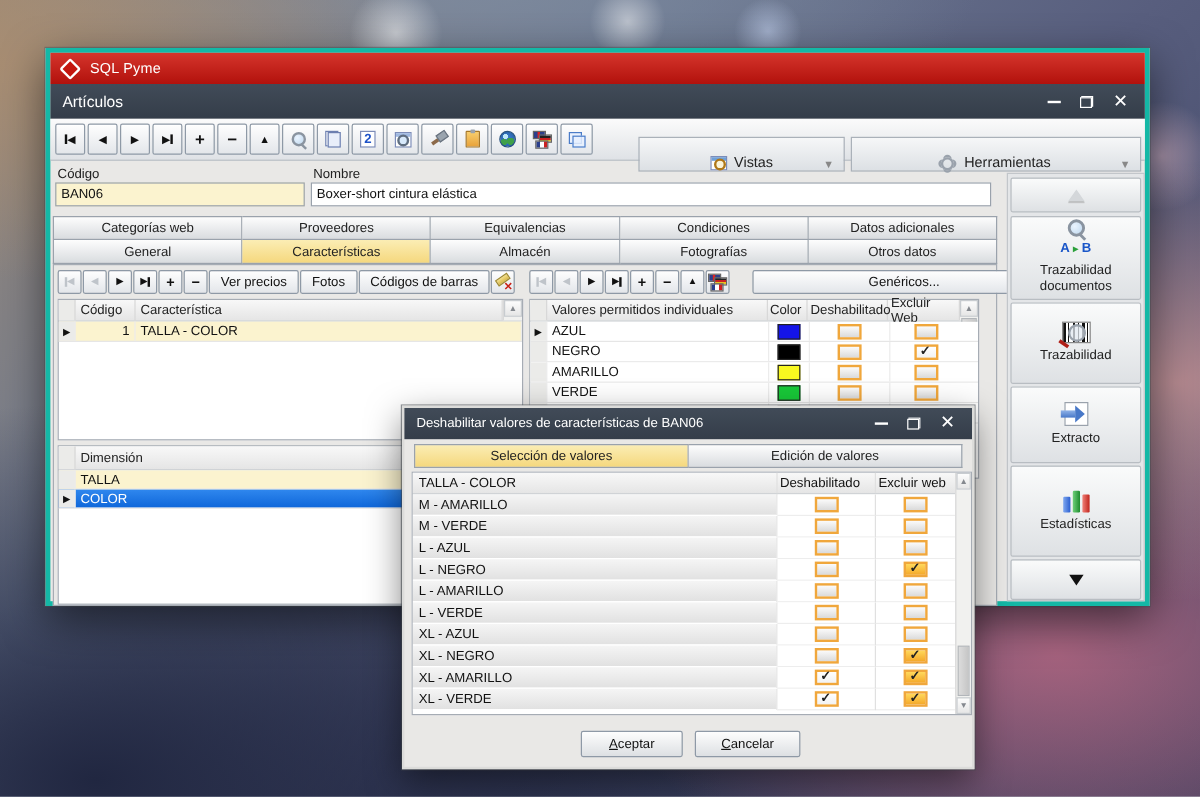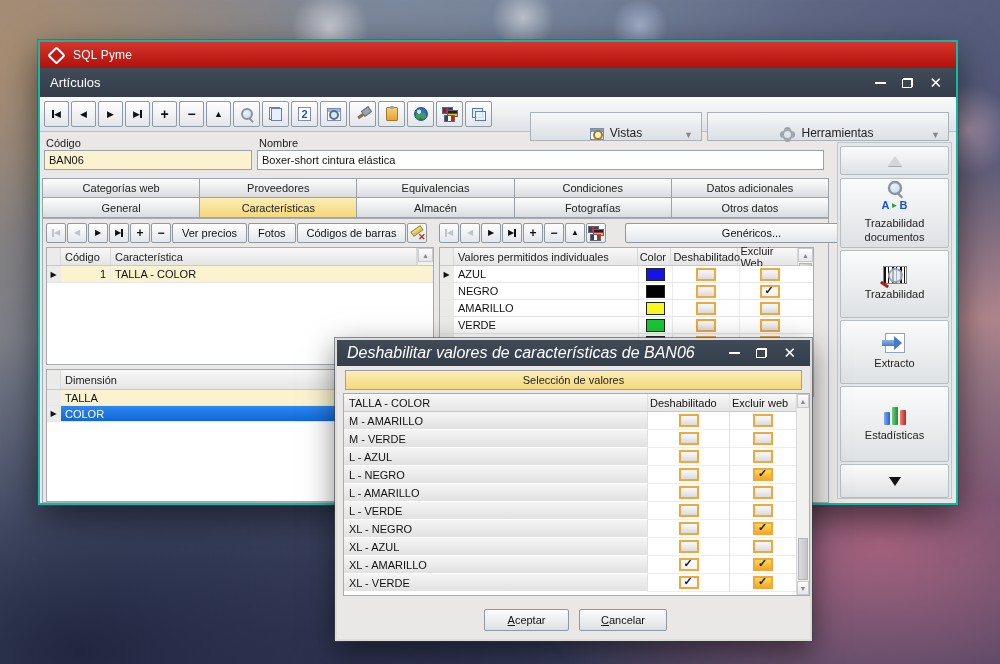--- a/index.html
+++ b/index.html
@@ -17,21 +17,21 @@
       radial-gradient(520px 300px at 88% 82%, rgba(176,101,128,.9), rgba(176,101,128,0) 72%),
       radial-gradient(700px 420px at 8% 98%, rgba(30,36,62,.95), rgba(30,36,62,0) 75%),
       radial-gradient(760px 360px at 45% 104%, rgba(45,51,80,.95), rgba(45,51,80,0) 78%),
       radial-gradient(480px 240px at 0% 8%, rgba(168,141,114,.95), rgba(168,141,114,0) 75%),
       radial-gradient(560px 240px at 40% -4%, rgba(125,139,160,.9), rgba(125,139,160,0) 75%),
       linear-gradient(135deg,#9a8a78 0%,#6c7890 32%,#585e7e 58%,#3a3f5e 100%);
   }
 
   
   .window { position:absolute; left:38px; top:40px; width:920px; height:465px;
-    background:#E9E8E6; border:2px solid #14b8a6; box-shadow:0 12px 34px rgba(0,0,0,.55), 0 0 0 1px rgba(90,96,104,.55); }
+    background:#E9E8E6; border:4px solid #14b8a6; box-shadow:0 12px 34px rgba(0,0,0,.55), 0 0 0 1px rgba(90,96,104,.55); }
   .red-bar { position:absolute; left:0; top:0; right:0; height:26px;
     background:linear-gradient(#D5352C,#B2110C); display:flex; align-items:center; padding-left:10px; color:#fff; }
   .logo { width:13px; height:13px; background:#C4160F; border:2px solid #fff; transform:rotate(45deg); border-radius:2px; margin-right:10px; }
   .red-title { font-size:12px; letter-spacing:.2px; }
   .app-bar { position:absolute; left:0; top:26px; right:0; height:29px; background:linear-gradient(#414B58,#343D49);
     display:flex; align-items:center; color:#fff; padding:0 10px; }
   .app-title { font-size:13px; flex:1; }
   .winctl { display:flex; gap:16px; align-items:center; margin-right:4px; }
   .ic-min { width:11px; height:2px; background:#fff; }
   .ic-restore { position:relative; width:11px; height:10px; }
@@ -157,21 +157,21 @@
   .i-stats .b1 { height:13px; background:linear-gradient(90deg,#7FA8F0,#2B5FD0); }
   .i-stats .b2 { height:18px; background:linear-gradient(90deg,#6FD07A,#1E8C2E); }
   .i-stats .b3 { height:15px; background:linear-gradient(90deg,#F08078,#C0241C); }
   .tri-up-light { width:0; height:0; border-left:7px solid transparent; border-right:7px solid transparent; border-bottom:10px solid #D4D7DA; filter:drop-shadow(0 1px 0 #aaa); }
   .tri-down-dark { width:0; height:0; border-left:6px solid transparent; border-right:6px solid transparent; border-top:9px solid #111; }
 
   
   .dialog { position:absolute; left:335px; top:338px; width:477px; height:303px; background:#E9E8E6;
     border:2px solid #DCDCDA; box-shadow:0 10px 28px rgba(0,0,0,.5), 0 0 0 1px rgba(80,86,94,.6); }
   .dialog .app-bar { top:0; height:26px; }
-  .dialog .app-title { font-size:16px;font-style:italic; }
+  .dialog .app-title { font-size:11px; }
   .dtabs { position:absolute; left:8px; top:30px; right:8px; display:flex; height:20px; }
   .dtable { position:absolute; left:6px; top:53px; width:467px; height:203px; border:1px solid #A6ACB4; background:#fff; display:flex; }
   .dtable .cols { flex:1; display:flex; flex-direction:column; }
   .drow { display:flex; height:18px; flex:none; font-size:11px; color:#111; }
   .drow .name { width:304px; flex:none; display:flex; align-items:center; padding:0 5px; background:linear-gradient(#F5F5F5,#E1E1E1); border-bottom:1px solid #fff; border-right:1px solid #E0E0E0; }
   .drow .cbcell { width:82px; flex:none; display:flex; align-items:center; justify-content:center; background:#fff; border-bottom:1px solid #EDEDED; border-right:1px solid #E0E0E0; }
   .drow .cbcell.last { width:66px; border-right:none; }
   .drow.head { height:18px; background:linear-gradient(#F8F8F8,#E5E5E5); border-bottom:1px solid #C6CACE; }
   .drow.head .name { background:none; border-bottom:none; font-weight:normal; }
   .drow.head .cbcell { background:none; border-bottom:none; justify-content:flex-start; padding-left:2px; }
@@ -561,20 +561,21 @@
     <span class="app-title">Deshabilitar valores de características de BAN06</span>
     <span class="winctl">
       <span class="ic-min"></span>
       <span class="ic-restore"></span>
       <span class="ic-close">✕</span>
     </span>
   </div>
 
   <div class="dtabs" id="dialog-tabs">
       <div class="tab active">Selección de valores</div>
+      <div class="tab">Edición de valores</div>
     </div>
 
   <div class="dtable">
     <div class="cols">
       <div class="drow head">
         <span class="name">TALLA - COLOR</span>
         <span class="cbcell">Deshabilitado</span>
         <span class="cbcell last">Excluir web</span>
       </div>
       <div id="dialog-rows" style="flex:1; display:flex; flex-direction:column;">
@@ -626,35 +627,35 @@
           <div class="drow">
             <span class="name">L - VERDE</span>
             <span class="cbcell">
               <span class="cb"></span>
             </span>
             <span class="cbcell last">
               <span class="cb"></span>
             </span>
           </div>
           <div class="drow">
+            <span class="name">XL - AZUL</span>
+            <span class="cbcell">
+              <span class="cb"></span>
+            </span>
+            <span class="cbcell last">
+              <span class="cb"></span>
+            </span>
+          </div>
+          <div class="drow">
             <span class="name">XL - NEGRO</span>
             <span class="cbcell">
               <span class="cb"></span>
             </span>
             <span class="cbcell last">
               <span class="cb checked amber"></span>
-            </span>
-          </div>
-          <div class="drow">
-            <span class="name">XL - AZUL</span>
-            <span class="cbcell">
-              <span class="cb"></span>
-            </span>
-            <span class="cbcell last">
-              <span class="cb"></span>
             </span>
           </div>
           <div class="drow">
             <span class="name">XL - AMARILLO</span>
             <span class="cbcell">
               <span class="cb checked"></span>
             </span>
             <span class="cbcell last">
               <span class="cb checked amber"></span>
             </span>

